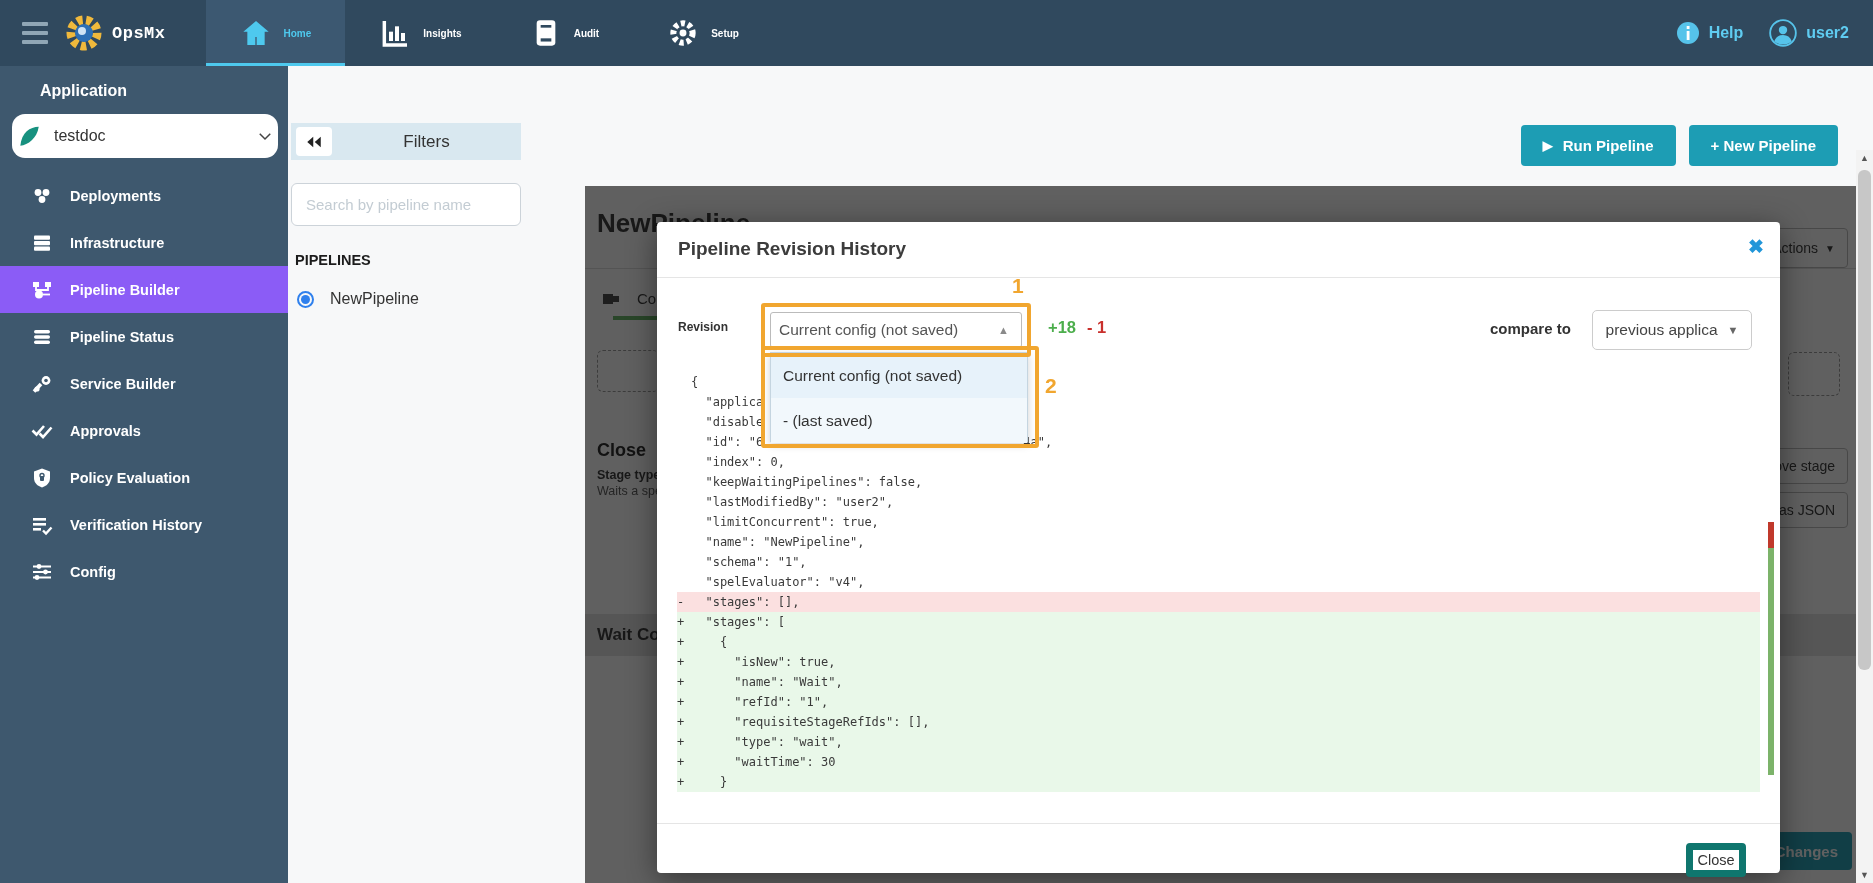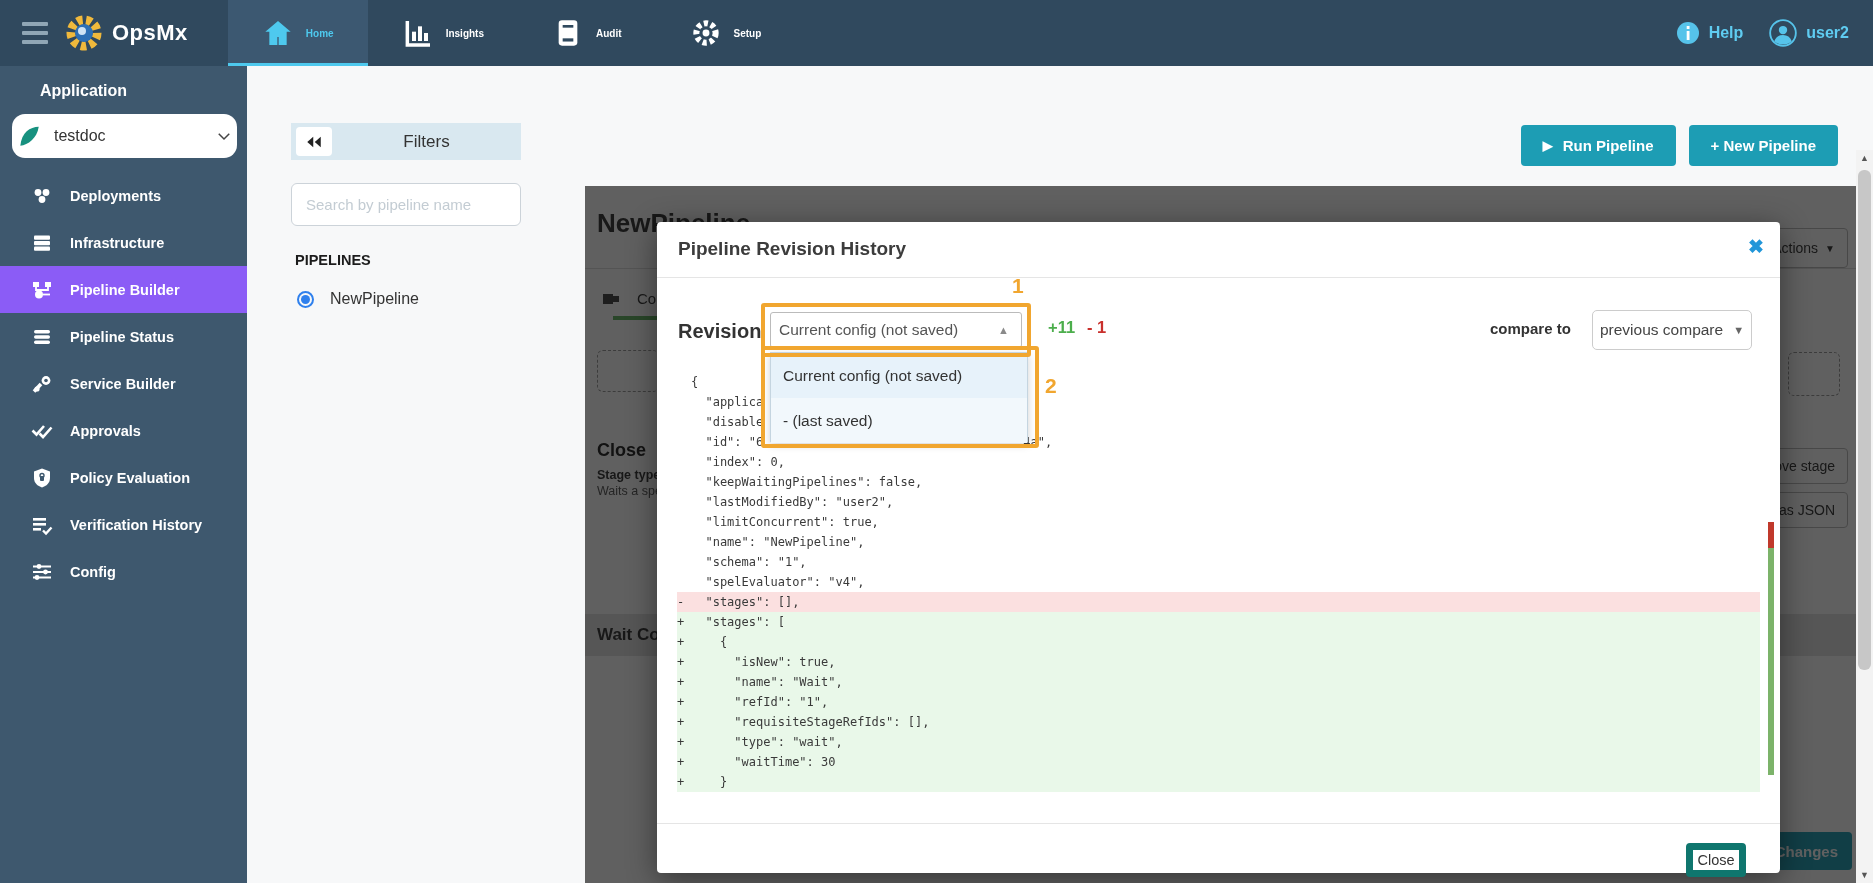--- a/index.html
+++ b/index.html
@@ -6,31 +6,31 @@
   html,body { width:1873px; height:883px; overflow:hidden; }
   body { font-family:"Liberation Sans", sans-serif; background:#f7f8f9; }
   .app { position:relative; width:1873px; height:883px; overflow:hidden; }
 
   
   .navbar { position:absolute; left:0; top:0; width:1873px; height:66px; background:#30495e; display:flex; align-items:stretch; z-index:20; }
   .hamburger { width:64px; display:flex; flex-direction:column; justify-content:center; gap:5px; padding-left:22px; cursor:pointer; }
   .hamburger i { display:block; width:26px; height:4px; background:#90a6b5; border-radius:1px; }
   .brand { display:flex; align-items:center; gap:8px; padding-right:40px; }
   .brand-gear { position:relative; width:40px; height:40px; }
-  .brand-name { color:#fff; font-size:22px; font-weight:bold; letter-spacing:.5px; }
+  .brand-name { color:#fff; font-size:17px; font-weight:bold; letter-spacing:.5px;font-family:Liberation Mono, monospace; }
   .nav-tabs { display:flex; align-items:stretch; }
   .nav-tab { display:flex; align-items:center; gap:12px; padding:0 34px; color:#fff; font-size:10px; font-weight:bold; cursor:pointer; position:relative; }
   .nav-tab svg { width:32px; height:32px; }
   .nav-tab.active { background:#3c5871; color:#4ec9ee; }
   .nav-tab.active::after { content:""; position:absolute; left:0; right:0; bottom:0; height:3px; background:#4ec9ee; }
   .nav-right { margin-left:auto; display:flex; align-items:center; gap:26px; padding-right:24px; }
   .nav-util { display:flex; align-items:center; gap:9px; color:#5fccf1; font-size:16px; font-weight:bold; cursor:pointer; }
 
   
-  .sidebar { position:absolute; left:0; top:66px; width:247px; height:817px; background:#3e586e; z-index:20; }
+  .sidebar { position:absolute; left:0; top:66px; width:288px; height:817px; background:#3e586e; z-index:20; }
   .sidebar-section { color:#fff; font-size:16px; font-weight:bold; padding:16px 0 12px 40px; }
   .app-selector { margin:2px 10px 14px 12px; height:44px; background:#fff; border-radius:13px; display:flex; align-items:center; padding:0 4px; cursor:pointer; }
   .app-selector .leaf { width:26px; height:26px; margin-right:12px; }
   .app-selector .app-name { color:#333; font-size:16px; flex:1; }
   .side-item { height:47px; display:flex; align-items:center; gap:16px; padding-left:30px; color:#fff; font-size:14.5px; font-weight:bold; cursor:pointer; }
   .side-item svg { width:24px; height:24px; flex:0 0 24px; }
   .side-item.active { background:#8b5cf6; }
 
   
   .filters-band { position:absolute; left:291px; top:123px; width:230px; height:37px; background:#d9e8f0; display:flex; align-items:center; z-index:5; }
@@ -71,21 +71,21 @@
   .page-scrollbar { position:absolute; right:0; top:150px; width:17px; height:733px; background:#f3f3f3; z-index:6; }
   .page-scrollbar .arrow { position:absolute; left:0; width:17px; height:16px; color:#555; font-size:9px; text-align:center; line-height:16px; }
   .page-scrollbar .thumb { position:absolute; left:2px; top:20px; width:13px; height:500px; background:#c7c7c7; border-radius:6px; }
 
   
   .modal { position:absolute; left:657px; top:222px; width:1123px; height:651px; background:#fff; border-radius:4px; box-shadow:0 6px 30px rgba(0,0,0,.45); z-index:10; }
   .modal-header { position:absolute; left:0; top:0; width:100%; height:56px; border-bottom:1px solid #e5e5e5; }
   .modal-title { position:absolute; left:21px; top:16px; font-size:19px; font-weight:bold; color:#3c3c3c; }
   .modal-close { position:absolute; right:16px; top:13px; color:#2196d9; font-size:19px; font-weight:bold; cursor:pointer; }
 
-  .rev-label { position:absolute; left:21px; top:98px; font-size:20px; font-weight:bold; color:#333; }
+  .rev-label { position:absolute; left:21px; top:98px; font-size:12px; font-weight:bold; color:#333; }
   .rev-select { position:absolute; left:113px; top:90px; width:252px; height:36px; background:#fff; border:1px solid #bbb; border-radius:3px; display:flex; align-items:center; cursor:pointer; }
   .rev-select .val { font-size:15.5px; color:#555; padding-left:8px; flex:1; white-space:nowrap; }
   .rev-select .car { color:#8a8a8a; font-size:11px; padding-right:12px; }
   .hl-box { position:absolute; border:4px solid #f1a62f; border-radius:3px; z-index:12; pointer-events:none; }
   .hl-box1 { left:104px; top:81px; width:270px; height:54px; }
   .hl-box2 { left:104px; top:124px; width:278px; height:102px; }
   .hl-num { position:absolute; color:#f1a62f; font-size:21px; font-weight:bold; z-index:12; }
   .stat-add { position:absolute; left:391px; top:96px; color:#4cae4c; font-size:16.5px; font-weight:bold; }
   .stat-del { position:absolute; left:430px; top:96px; color:#c9302c; font-size:16.5px; font-weight:bold; }
   .cmp-label { position:absolute; left:833px; top:98px; font-size:15px; font-weight:bold; color:#333; }
@@ -354,26 +354,26 @@
     </div>
 
     <div class="rev-label">Revision</div>
     <div class="rev-select">
       <span class="val">Current config (not saved)</span>
       <span class="car">▲</span>
     </div>
     <div class="hl-box hl-box1"></div>
     <div class="hl-num" style="left:355px; top:52px;">1</div>
 
-    <div class="stat-add">+11</div>
+    <div class="stat-add">+18</div>
     <div class="stat-del">- 1</div>
 
     <div class="cmp-label">compare to</div>
     <div class="cmp-select">
-      <span class="val">previous compare</span>
+      <span class="val">previous applica</span>
       <span class="car">▼</span>
     </div>
 
     <div class="code">
       <div class="cl"><span class="sg"> </span><span class="tx">{</span></div>
       <div class="cl"><span class="sg"> </span><span class="tx">  "applica</span></div>
       <div class="cl"><span class="sg"> </span><span class="tx">  "disable</span></div>
       <div class="cl"><span class="sg"> </span><span class="tx">  "id": "6                                    4a",</span></div>
       <div class="cl"><span class="sg"> </span><span class="tx">  "index": 0,</span></div>
       <div class="cl"><span class="sg"> </span><span class="tx">  "keepWaitingPipelines": false,</span></div>

